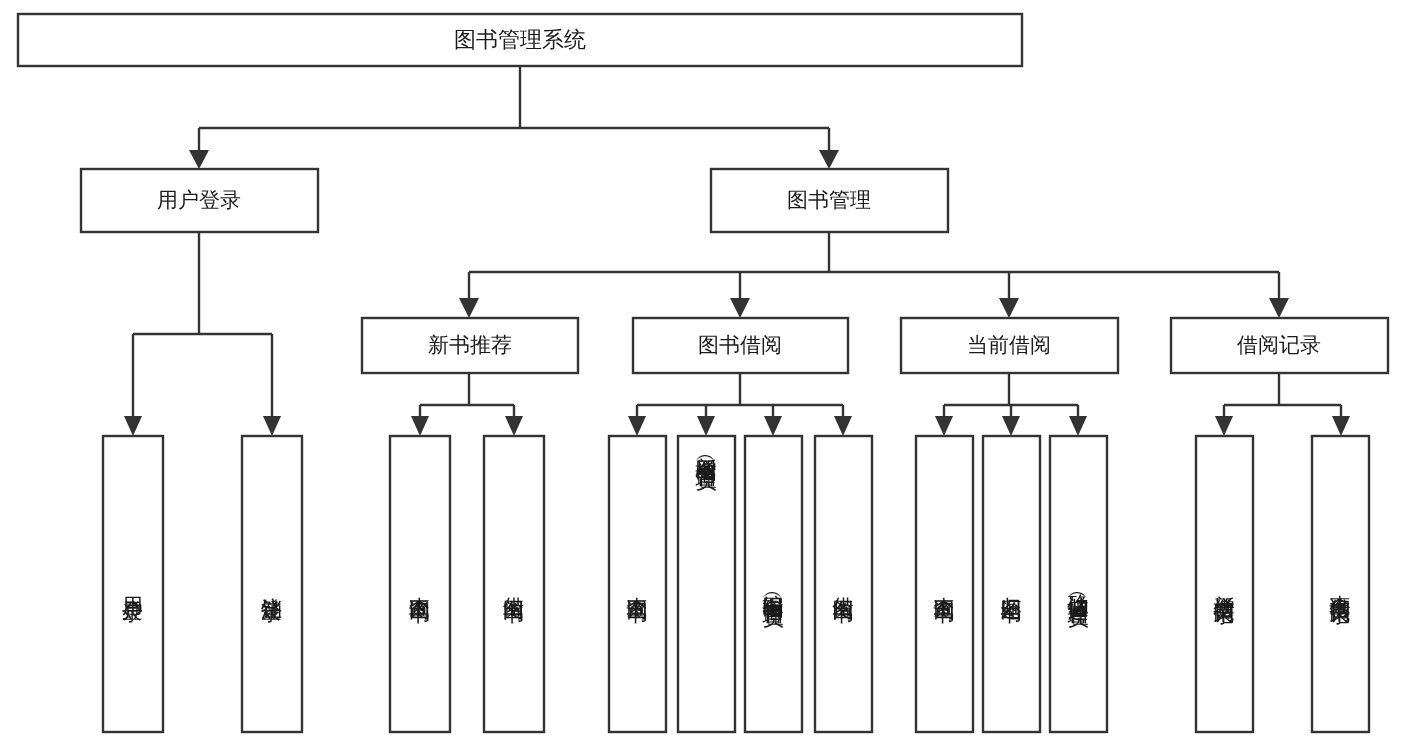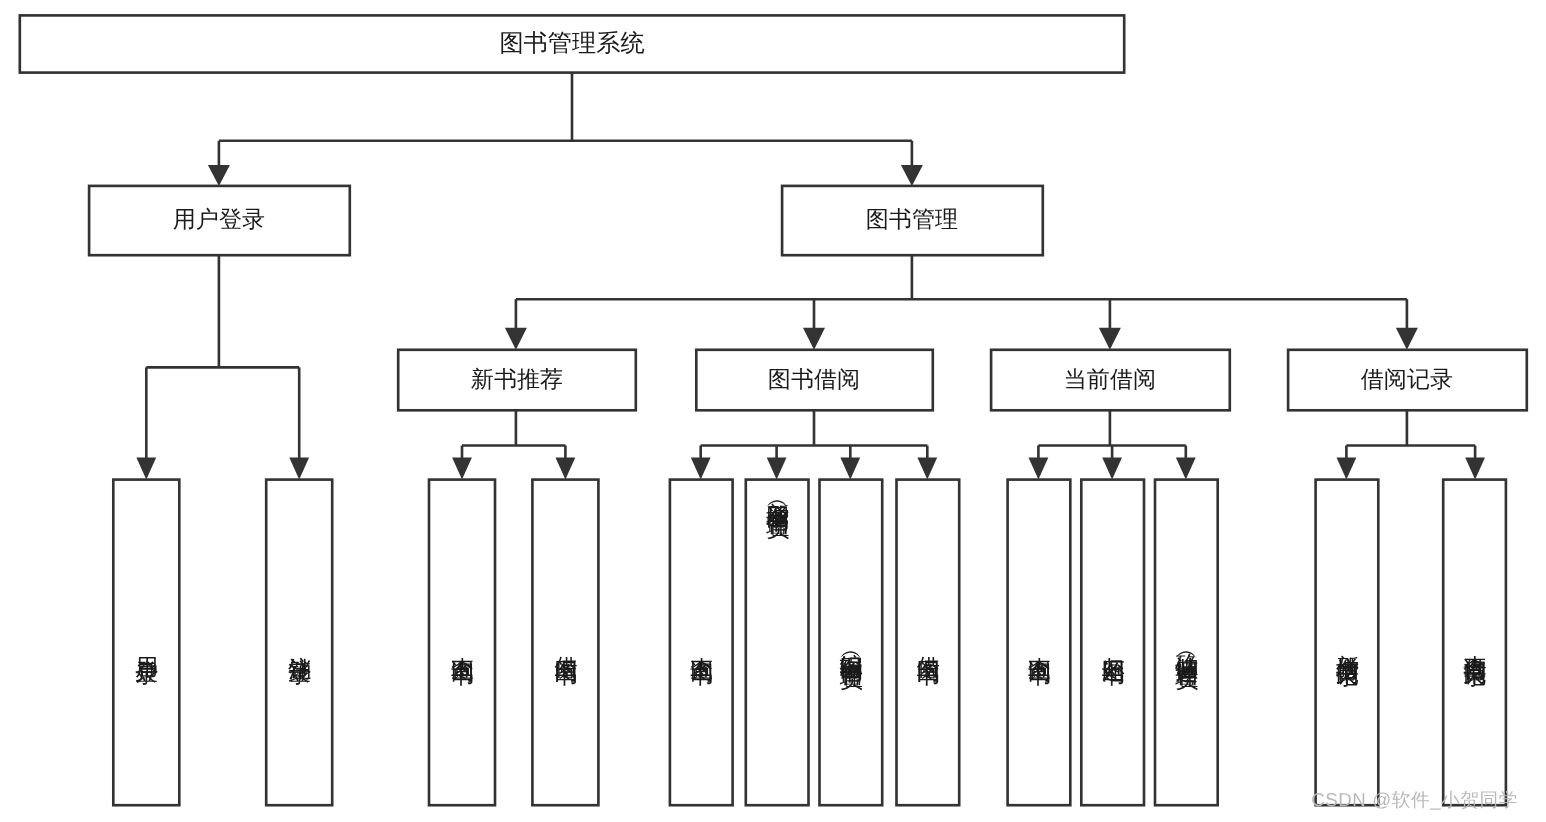--- a/index.html
+++ b/index.html
@@ -202,14 +202,13 @@
   <div class="leaf-label" style="left: 609px; top: 436px; width: 57px; height: 296px; display: flex; align-items: center; justify-content: center;">查询图书</div>
   <div class="leaf-label" style="left: 678px; top: 440px; width: 57px; height: 292px; justify-content: flex-start; display: flex; align-items: center;">新增图书（管理员）</div>
   <div class="leaf-label" style="left: 745px; top: 440px; width: 57px; height: 292px; display: flex; align-items: center; justify-content: center;">编辑图书（管理员）</div>
   <div class="leaf-label" style="left: 815px; top: 436px; width: 57px; height: 296px; display: flex; align-items: center; justify-content: center;">借阅图书</div>
   <div class="leaf-label" style="left: 916px; top: 436px; width: 57px; height: 296px; display: flex; align-items: center; justify-content: center;">查询图书</div>
   <div class="leaf-label" style="left: 983px; top: 436px; width: 57px; height: 296px; display: flex; align-items: center; justify-content: center;">归还图书</div>
   <div class="leaf-label" style="left: 1050px; top: 440px; width: 57px; height: 292px; display: flex; align-items: center; justify-content: center;">确认归还（管理员）</div>
   <div class="leaf-label" style="left: 1196px; top: 436px; width: 57px; height: 296px; display: flex; align-items: center; justify-content: center;">新增借阅记录</div>
   <div class="leaf-label" style="left: 1312px; top: 436px; width: 57px; height: 296px; display: flex; align-items: center; justify-content: center;">查询借阅记录</div>
 
-  <div class="watermark">CSDN @软件_小贺同学</div>
 </div>
 
 </body></html>

